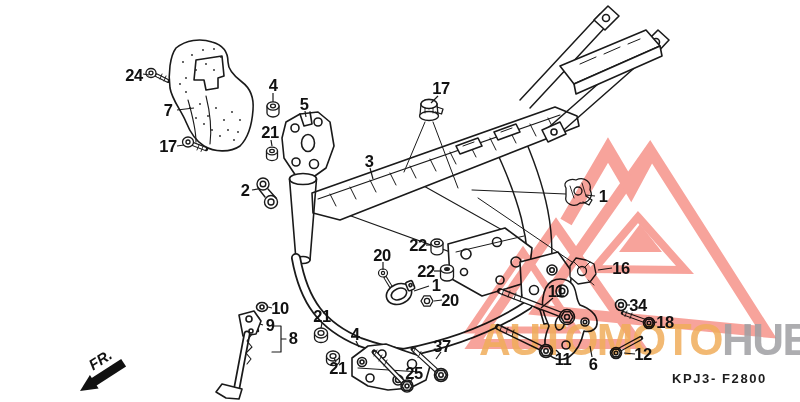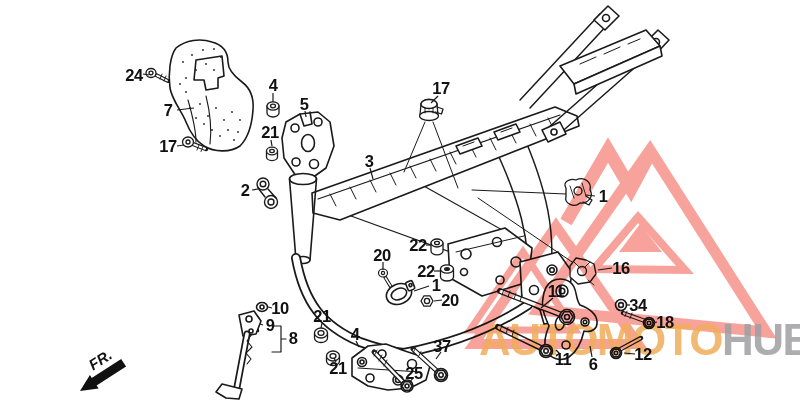--- a/index.html
+++ b/index.html
@@ -395,14 +395,15 @@
       <div class="callout" style="left: 442px; top: 346px;">37</div>
       <div class="callout" style="left: 414px; top: 373px;">25</div>
       <div class="callout" style="left: 556px; top: 291px;">11</div>
       <div class="callout" style="left: 638px; top: 305px;">34</div>
       <div class="callout" style="left: 665px; top: 322px;">18</div>
       <div class="callout" style="left: 643px; top: 354px;">12</div>
       <div class="callout" style="left: 563px; top: 359px;">11</div>
       <div class="callout" style="left: 593px; top: 364px;">6</div>
     </div>
 
+<div class="code">KPJ3- F2800</div>
 
 </div>
 
 </body></html>

